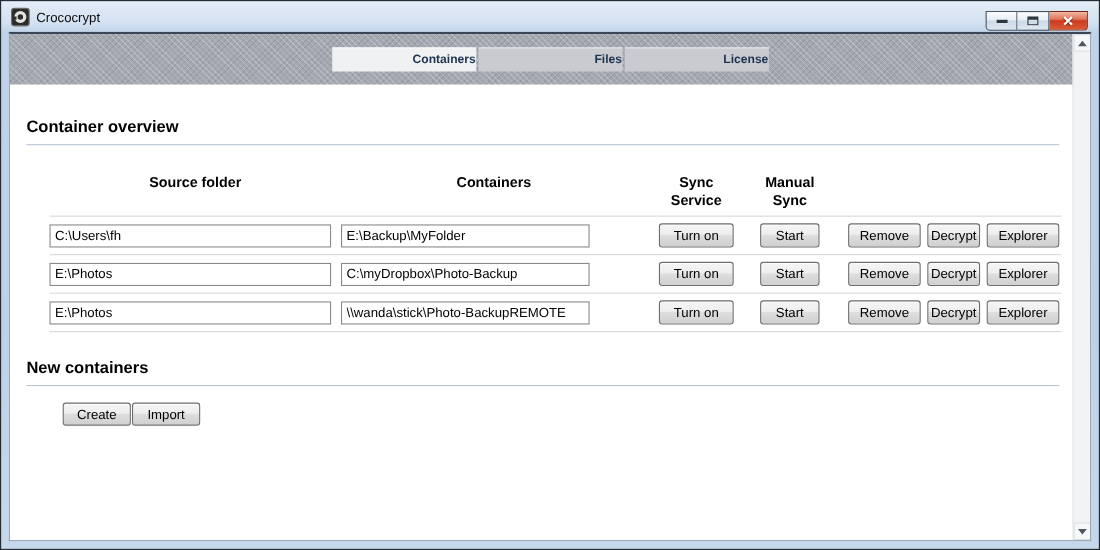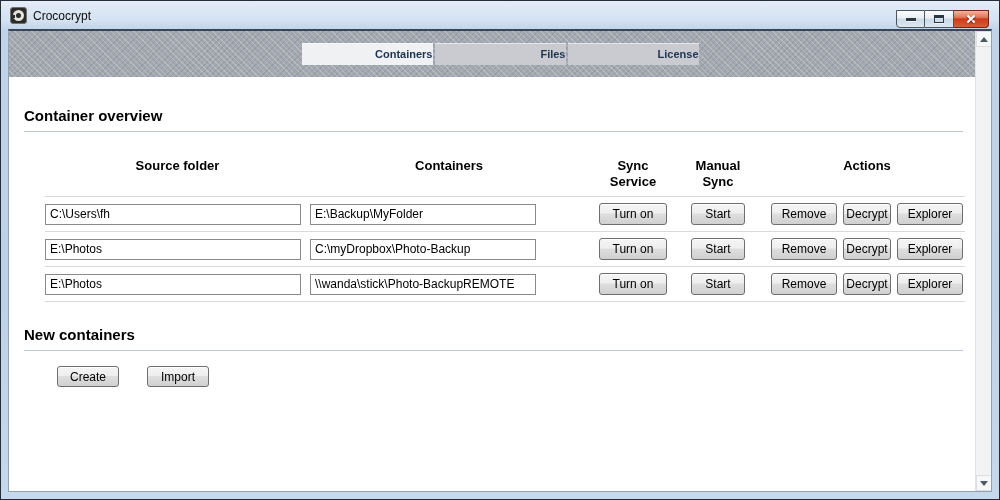--- a/index.html
+++ b/index.html
@@ -98,21 +98,21 @@
     box-shadow: inset 0 1px 0 rgba(255,255,255,.85);
     display:inline-flex; align-items:center; justify-content:center; cursor:default;
   }
   .btn-turnon { width:68px; }
   .btn-start  { width:54px; }
   .actions-cell { display:flex; gap:6px; justify-content:center; align-items:center; }
   .btn-remove { width:66px; }
   .btn-decrypt{ width:48px; }
   .btn-explorer{ width:66px; }
 
-  .new-btn-row { margin:15px 0 0 40px; display:flex; gap:28px; }
+  .new-btn-row { margin:15px 0 0 40px; display:flex; gap:1px; }
   .btn-create { width:62px; height:21px; }
   .btn-import { width:62px; height:21px; }
 
   
   .vscroll {
     position:absolute; top:0; right:0; bottom:0; width:16px;
     background:#f2f3f4; border-left:1px solid #e2e3e5;
     display:flex; flex-direction:column; justify-content:space-between; align-items:center;
   }
   .scroll-btn { width:16px; height:16px; background:#f6f7f8; border:1px solid #dcdee0; display:flex; align-items:center; justify-content:center; }
@@ -156,21 +156,20 @@
     <div class="content">
 
       <h2 class="sec-h">Container overview</h2>
 
       <div class="tbl">
         <div class="thead">
           <div class="th">Source folder</div>
           <div class="th">Containers</div>
           <div class="th"><span class="wrapcap">Sync Service</span></div>
           <div class="th"><span class="wrapcap">Manual Sync</span></div>
-          <div class="th">Actions</div>
         </div>
 
         <div class="trow">
           <div class="cell left">
               <input class="path-input in-src" value="C:\Users\fh" style="">
             </div>
           <div class="cell left">
               <input class="path-input in-cnt" value="E:\Backup\MyFolder" style="">
             </div>
           <div class="cell">

